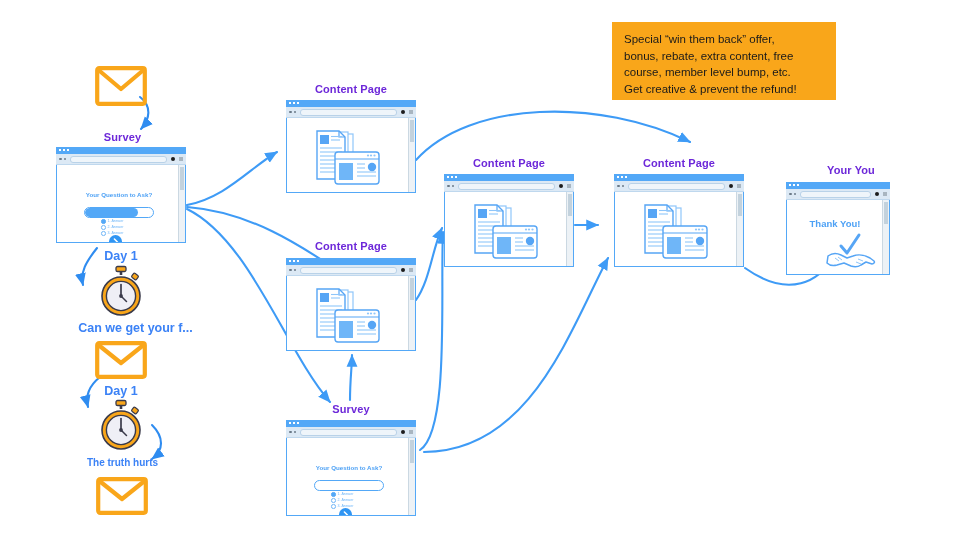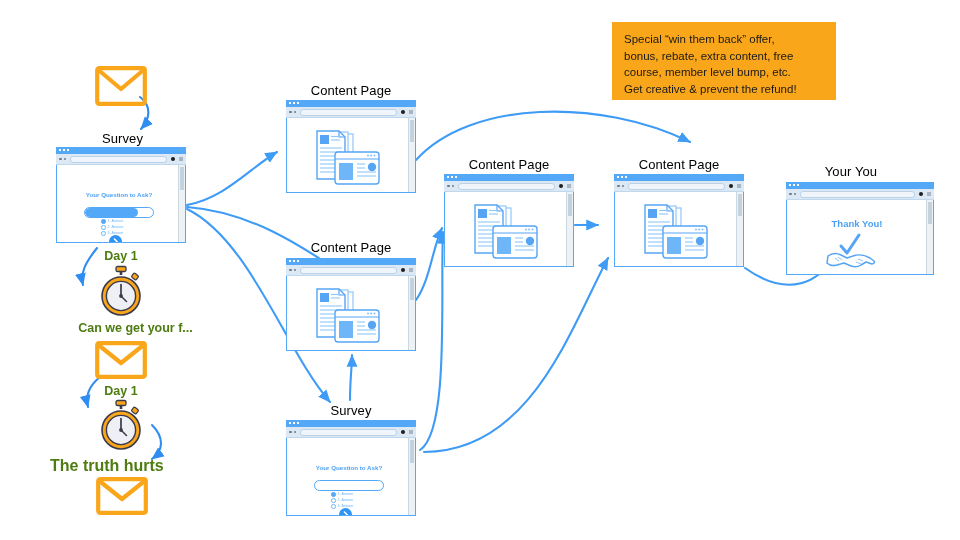--- a/index.html
+++ b/index.html
@@ -12,21 +12,21 @@
 
   
   .callout{
     position:absolute;background:#F9A61A;color:#1a1a1a;
     font-size:11.5px;line-height:16.5px;font-weight:400;
     padding:9px 12px 10px 12px;box-sizing:border-box;white-space:pre-line;
   }
 
   
   .node-title{
-    position:absolute;color:#000000;font-weight:normal;font-size:13px;
+    position:absolute;color:#6d28d9;font-weight:bold;font-size:11px;
     letter-spacing:.1px;text-align:center;white-space:nowrap;
   }
 
   
   .win{position:absolute;background:#ffffff;box-sizing:border-box;}
   .win .bar{height:7px;background:#53A8F7;position:relative;}
   .win .bar .dots{position:absolute;left:3px;top:2.2px;display:flex;gap:1.7px;}
   .win .bar .dots i{width:2.2px;height:2.2px;background:#fff;display:block;}
   .win .tool{
     height:10px;background:#DCE9F5;border-bottom:1px solid #BFD8EE;
@@ -51,21 +51,21 @@
   .sv-opts{display:flex;flex-direction:column;align-items:flex-start;}
   .sv-opt{display:flex;align-items:center;color:#6FB6F8;white-space:nowrap;}
   .sv-opt .rd{border-radius:50%;border:1px solid #6FB6F8;background:#fff;flex:none;}
   .sv-opt .rd.on{background:#53A8F7;border-color:#53A8F7;}
   .sv-next{border-radius:50%;background:#2F95F3;display:flex;align-items:center;justify-content:center;color:#fff;}
 
   
   .ty-title{color:#4DA1F5;font-weight:bold;text-align:center;}
 
   
-  .lbl{position:absolute;color:#4d7c0f;font-weight:bold;white-space:nowrap;}
+  .lbl{position:absolute;color:#3b82f6;font-weight:bold;white-space:nowrap;}
 </style>
 </head>
 <body>
 
 <div id="canvas">
 
   <svg class="svg-layer" viewBox="0 0 960 540">
     <defs>
       <marker id="ah" markerWidth="7" markerHeight="7" refX="5.6" refY="3" orient="auto">
         <path d="M0,0.4 L6,3 L0,5.6 z" fill="#3E9BF6"></path>
@@ -201,21 +201,21 @@
     <rect x="20" y="1.5" width="10" height="5" rx="1.6" fill="#F9A61A" stroke="#3A3A4A" stroke-width="1.3"></rect>
     <line x1="25" y1="6" x2="25" y2="10" stroke="#3A3A4A" stroke-width="2.6"></line>
     <rect x="36" y="9" width="6" height="5" rx="1.4" transform="rotate(38 39 11.5)" fill="#F9A61A" stroke="#3A3A4A" stroke-width="1.2"></rect>
     <circle cx="25" cy="31" r="19" fill="#F9A61A" stroke="#3A3A4A" stroke-width="1.6"></circle>
     <circle cx="25" cy="31" r="14.6" fill="#EFEFF6" stroke="#3A3A4A" stroke-width="1.4"></circle>
     <line x1="25" y1="31" x2="25" y2="19.5" stroke="#3A3A4A" stroke-width="1.7" stroke-linecap="round"></line>
     <line x1="25" y1="31" x2="30.5" y2="36.5" stroke="#3A3A4A" stroke-width="1.5" stroke-linecap="round"></line>
     <circle cx="25" cy="31" r="1.9" fill="#3A3A4A"></circle>
   </svg>
 
-  <div class="lbl" style="left:50px;top:457px;width:145px;font-size:16px;">The truth hurts</div>
+  <div class="lbl" style="left:50px;top:457px;width:145px;text-align:center;font-size:10px;">The truth hurts</div>
 
   <svg style="position:absolute;left:96px;top:477px;width:52px;height:38px;" viewBox="0 0 52 38">
     <rect x="2.2" y="2.2" width="47.6" height="33.6" rx="2" fill="none" stroke="#F9A61A" stroke-width="4.2"></rect>
     <path d="M3.5,4 L26,22 L48.5,4" fill="none" stroke="#F9A61A" stroke-width="4.2" stroke-linecap="round" stroke-linejoin="round"></path>
   </svg>
 
   <div class="node-title" style="left:285px;top:83px;width:132px;">Content Page</div>
   <div class="win" style="left:286px;top:100px;width:130px;height:92px;">
     <div class="bar">
       <div class="dots">
@@ -480,21 +480,21 @@
       </div>
       <div class="sv-next" style="position:absolute;left:52px;top:70px;width:13px;height:13px;">
         <svg width="6" height="8" viewBox="0 0 6 8">
           <path d="M1.4,1 L4.4,4 L1.4,7" fill="none" stroke="#fff" stroke-width="1.5" stroke-linecap="round" stroke-linejoin="round"></path>
         </svg>
       </div>
     </div>
   </div>
 
   <div class="node-title" style="left:785px;top:164px;width:132px;">Your You</div>
-  <div class="win" style="left:786px;top:182px;width:148px;height:92px;">
+  <div class="win" style="left:786px;top:182px;width:104px;height:92px;">
     <div class="bar">
       <div class="dots">
           <i></i>
           <i></i>
           <i></i>
         </div>
     </div>
     <div class="tool">
       <span class="nav"></span>
       <span class="nav"></span>

